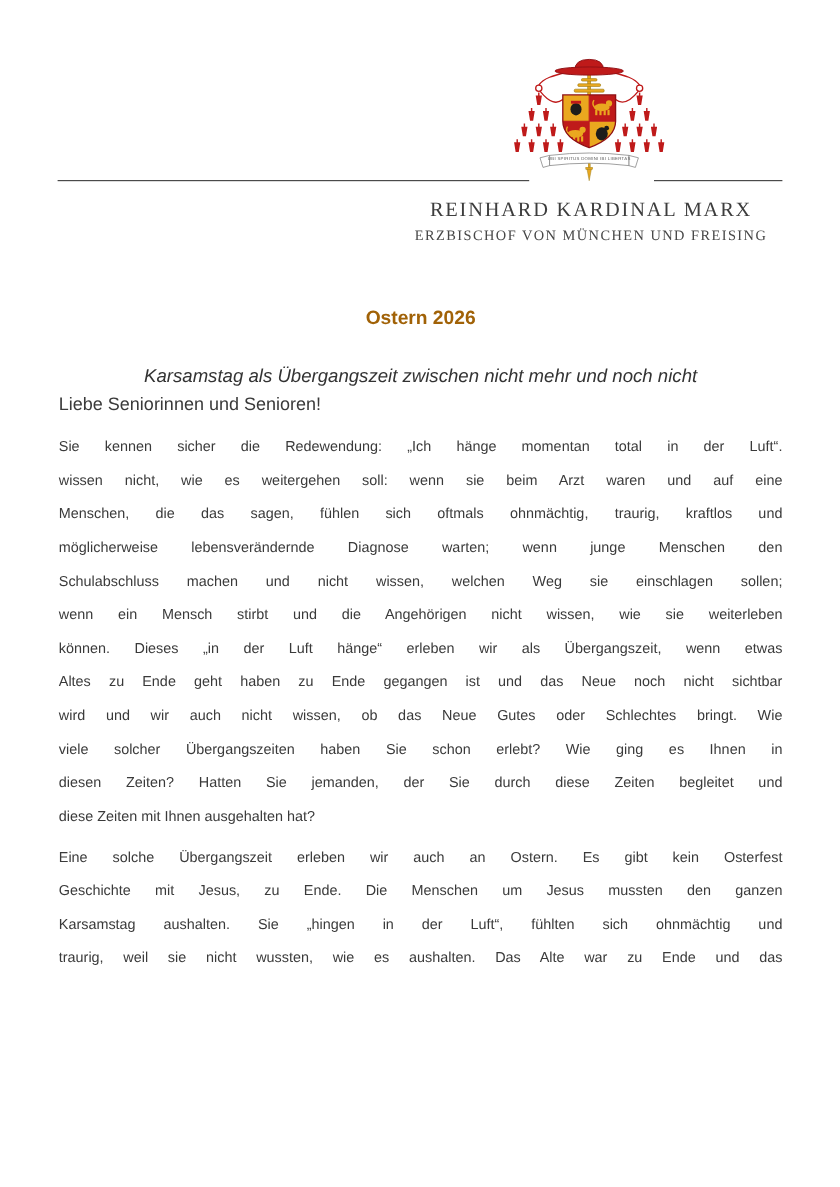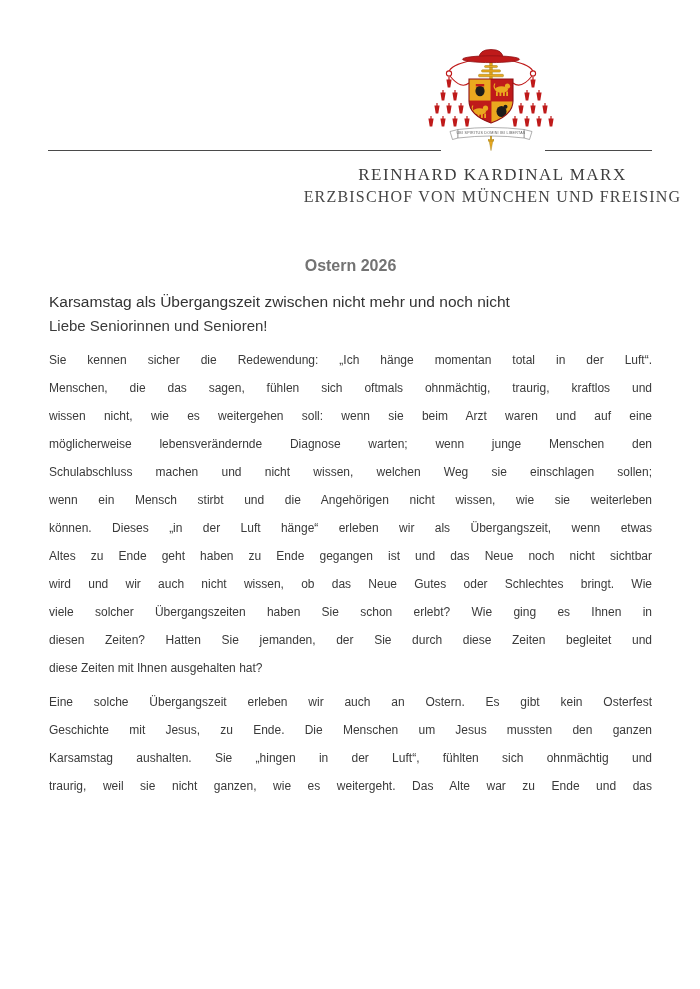--- a/index.html
+++ b/index.html
@@ -41,46 +41,47 @@
     color: #3d3d3d;
   }
   .sender-name {
     font-size: 17px;
     letter-spacing: 1.5px;
     line-height: 20px;
     white-space: nowrap;
   }
   .sender-title {
     margin-top: 4px;
-    font-size: 16px;
+    font-size: 12px;
     letter-spacing: 1.2px;
     line-height: 15px;
     color: #474747;
     white-space: nowrap;
   }
 
   
   .body-area {
     position: absolute;
     top: 256px;
     left: 49px;
     width: 603px;
     color: #3a3a3a;
   }
   .doc-title {
     font-size: 16px;
     font-weight: bold;
     text-align: center;
     line-height: 20px;
-    color: #737373;
+    color: #a16207;
   }
   .doc-subtitle {
-    margin-top: 16px;
+    margin-top: 28px;
     font-size: 15.5px;
-    text-align: left;
+    font-style: italic;
+    text-align: center;
     line-height: 20px;
     color: #333333;
   }
   .greeting {
     font-size: 15px;
     line-height: 28px;
   }
   .para { margin-top: 6px; }
   .tline {
     font-size: 12px;
@@ -231,36 +232,36 @@
     <div class="sender-title">ERZBISCHOF VON MÜNCHEN UND FREISING</div>
   </div>
 
   <div class="body-area">
     <div class="doc-title">Ostern 2026</div>
     <div class="doc-subtitle">Karsamstag als Übergangszeit zwischen nicht mehr und noch nicht</div>
     <div class="greeting">Liebe Seniorinnen und Senioren!</div>
     <div>
         <div class="para">
           <div class="tline">Sie kennen sicher die Redewendung: „Ich hänge momentan total in der Luft“.</div>
+          <div class="tline">wissen nicht, wie es weitergehen soll: wenn sie beim Arzt waren und auf eine</div>
           <div class="tline">Menschen, die das sagen, fühlen sich oftmals ohnmächtig, traurig, kraftlos und</div>
-          <div class="tline">wissen nicht, wie es weitergehen soll: wenn sie beim Arzt waren und auf eine</div>
           <div class="tline">möglicherweise lebensverändernde Diagnose warten; wenn junge Menschen den</div>
           <div class="tline">Schulabschluss machen und nicht wissen, welchen Weg sie einschlagen sollen;</div>
           <div class="tline">wenn ein Mensch stirbt und die Angehörigen nicht wissen, wie sie weiterleben</div>
           <div class="tline">können. Dieses „in der Luft hänge“ erleben wir als Übergangszeit, wenn etwas</div>
           <div class="tline">Altes zu Ende geht haben zu Ende gegangen ist und das Neue noch nicht sichtbar</div>
           <div class="tline">wird und wir auch nicht wissen, ob das Neue Gutes oder Schlechtes bringt. Wie</div>
           <div class="tline">viele solcher Übergangszeiten haben Sie schon erlebt? Wie ging es Ihnen in</div>
           <div class="tline">diesen Zeiten? Hatten Sie jemanden, der Sie durch diese Zeiten begleitet und</div>
           <div class="tline last">diese Zeiten mit Ihnen ausgehalten hat?</div>
         </div>
         <div class="para">
           <div class="tline">Eine solche Übergangszeit erleben wir auch an Ostern. Es gibt kein Osterfest</div>
           <div class="tline">Geschichte mit Jesus, zu Ende. Die Menschen um Jesus mussten den ganzen</div>
           <div class="tline">Karsamstag aushalten. Sie „hingen in der Luft“, fühlten sich ohnmächtig und</div>
-          <div class="tline">traurig, weil sie nicht ganzen, wie es weitergeht. Das Alte war zu Ende und das</div>
+          <div class="tline">traurig, weil sie nicht wussten, wie es aushalten. Das Alte war zu Ende und das</div>
         </div>
       </div>
   </div>
 
   <div class="footer-line">Postanschrift: Postfach 330 360 · 80063 München · Tel.: 089/ 21 37-28 28 · Fax: 089/ 21 37-28 24 · E-Mail: erzbischof@eomuc.de</div>
 
 </div>
 
 </body></html>

